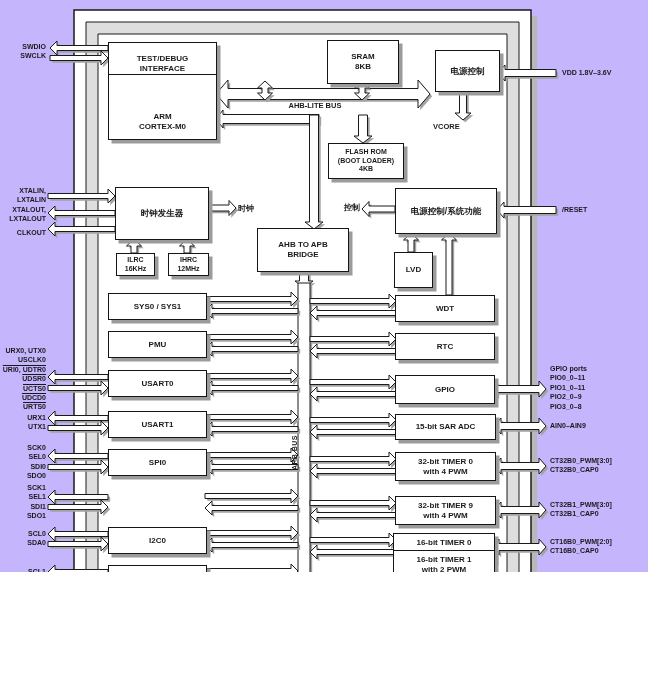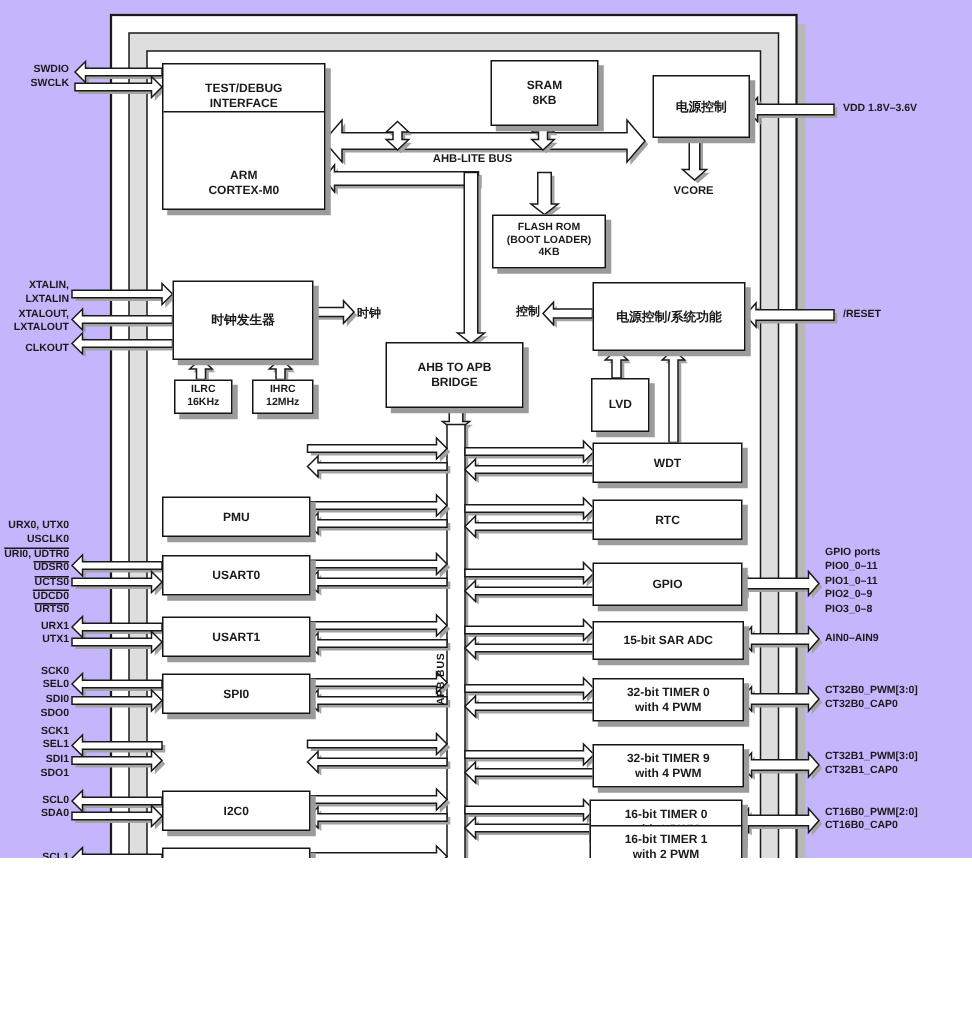--- a/index.html
+++ b/index.html
@@ -353,20 +353,21 @@
   <div class="block cjk" style="left:115px;top:187px;width:92px;height:51px">时钟发生器</div>
   <div class="block sm" style="left:116px;top:253px;width:37px;height:21px">ILRC
 16KHz</div>
   <div class="block sm" style="left:168px;top:253px;width:39px;height:21px">IHRC
 12MHz</div>
   <div class="block cjk" style="left:395px;top:188px;width:100px;height:44px">电源控制/系统功能</div>
   <div class="block" style="left:257px;top:228px;width:90px;height:42px">AHB TO APB
 BRIDGE</div>
   <div class="block" style="left:394px;top:252px;width:37px;height:34px">LVD</div>
 
+  <div class="block" style="left:108px;top:293px;width:97px;height:25px">SYS0 / SYS1</div>
   <div class="block" style="left:108px;top:331px;width:97px;height:25px">PMU</div>
   <div class="block" style="left:108px;top:370px;width:97px;height:25px">USART0</div>
   <div class="block" style="left:108px;top:411px;width:97px;height:25px">USART1</div>
   <div class="block" style="left:108px;top:449px;width:97px;height:25px">SPI0</div>
   <div class="block" style="left:108px;top:527px;width:97px;height:25px">I2C0</div>
   <div class="block" style="left:108px;top:565px;width:97px;height:25px">I2C1</div>
   <div class="block" style="left:108px;top:601px;width:97px;height:25px">I2S</div>
 
   <div class="block" style="left:395px;top:295px;width:98px;height:25px">WDT</div>
   <div class="block" style="left:395px;top:375px;width:98px;height:27px">GPIO</div>
@@ -378,21 +379,21 @@
 with 4 PWM</div>
   <div class="block" style="left:393px;top:533px;width:100px;height:27px">16-bit TIMER 0
 with 3 PWM</div>
   <div class="block" style="left:393px;top:550px;width:100px;height:27px">16-bit TIMER 1
 with 2 PWM</div>
 
   <div class="flabel" style="left:270px;top:101px;width:90px;text-align:center">AHB-LITE BUS</div>
   <div class="vlabel" style="left:291px;top:428px;height:42px">APB BUS</div>
   <div class="flabel" style="left:238px;top:203px;font-size:8px">时钟</div>
   <div class="flabel" style="left:344px;top:202px;font-size:8px">控制</div>
-  <div class="flabel" style="left:449px;top:122px">VCORE</div>
+  <div class="flabel" style="left:433px;top:122px">VCORE</div>
 
   <div class="pin left" style="top:42px">
     <div>SWDIO</div>
     <div>SWCLK</div>
   </div>
   <div class="pin left" style="top:186px">
     <div>XTALIN,</div>
     <div>LXTALIN</div>
     <div>XTALOUT,</div>
     <div>LXTALOUT</div>

